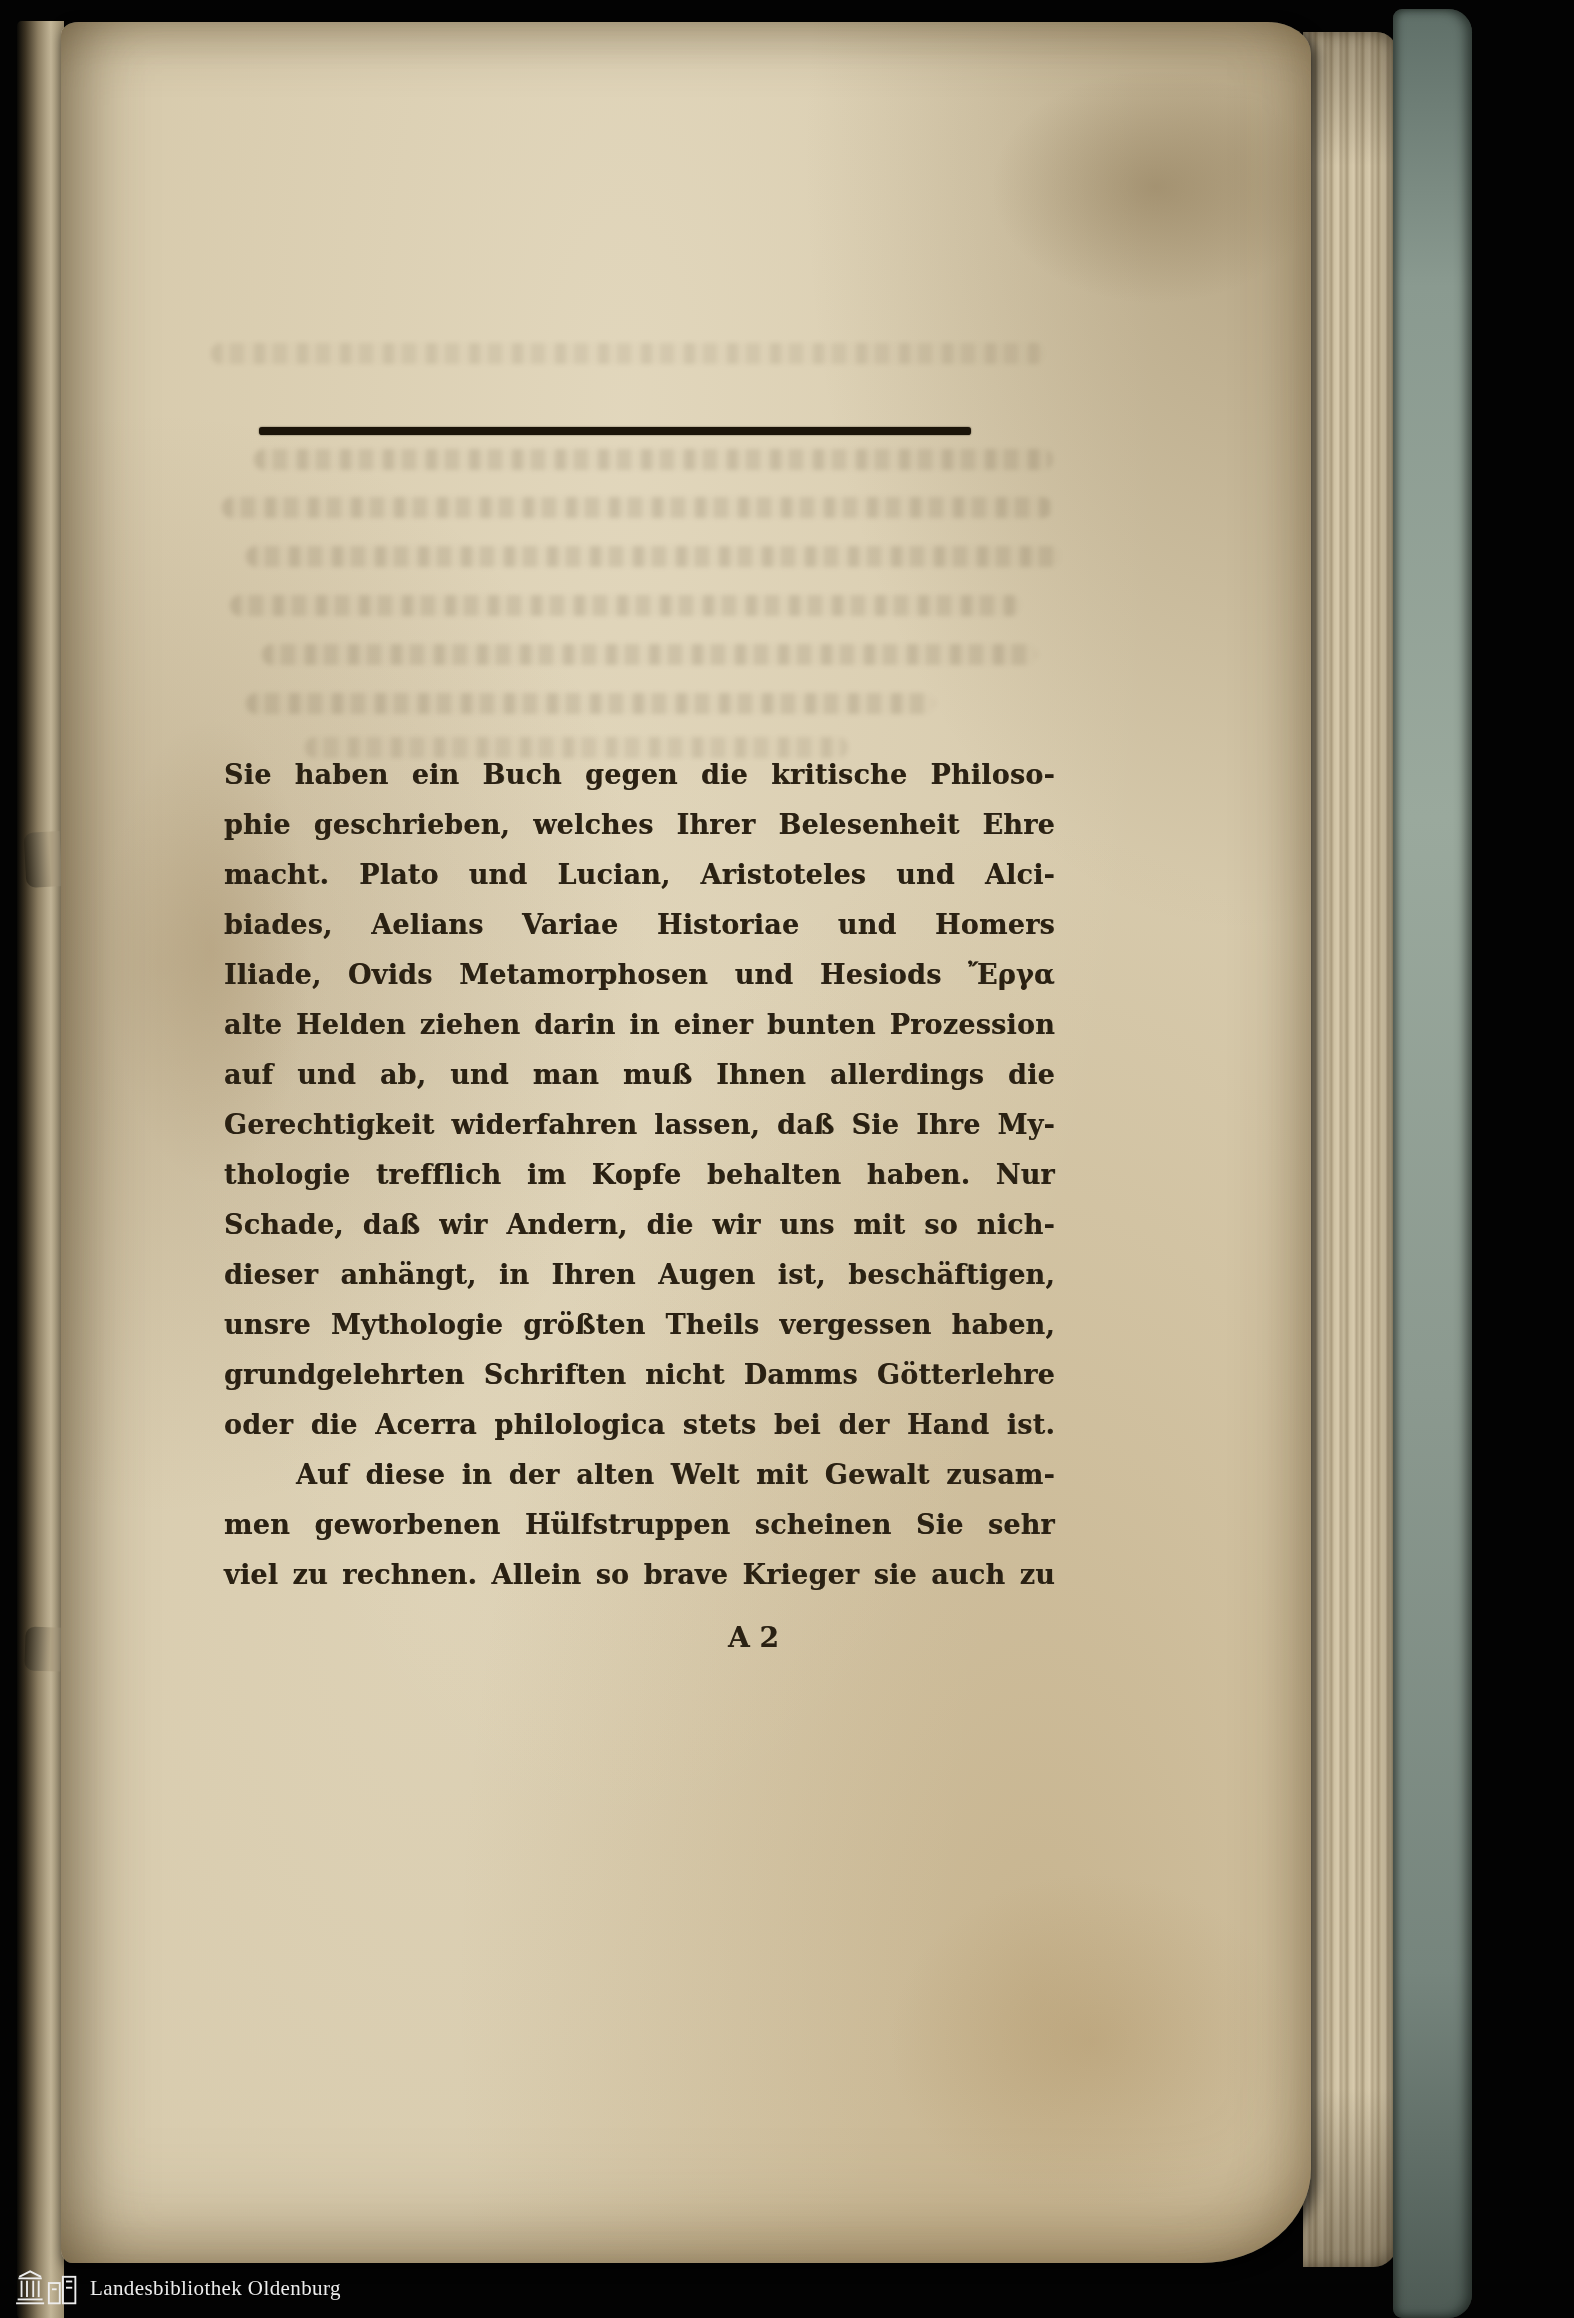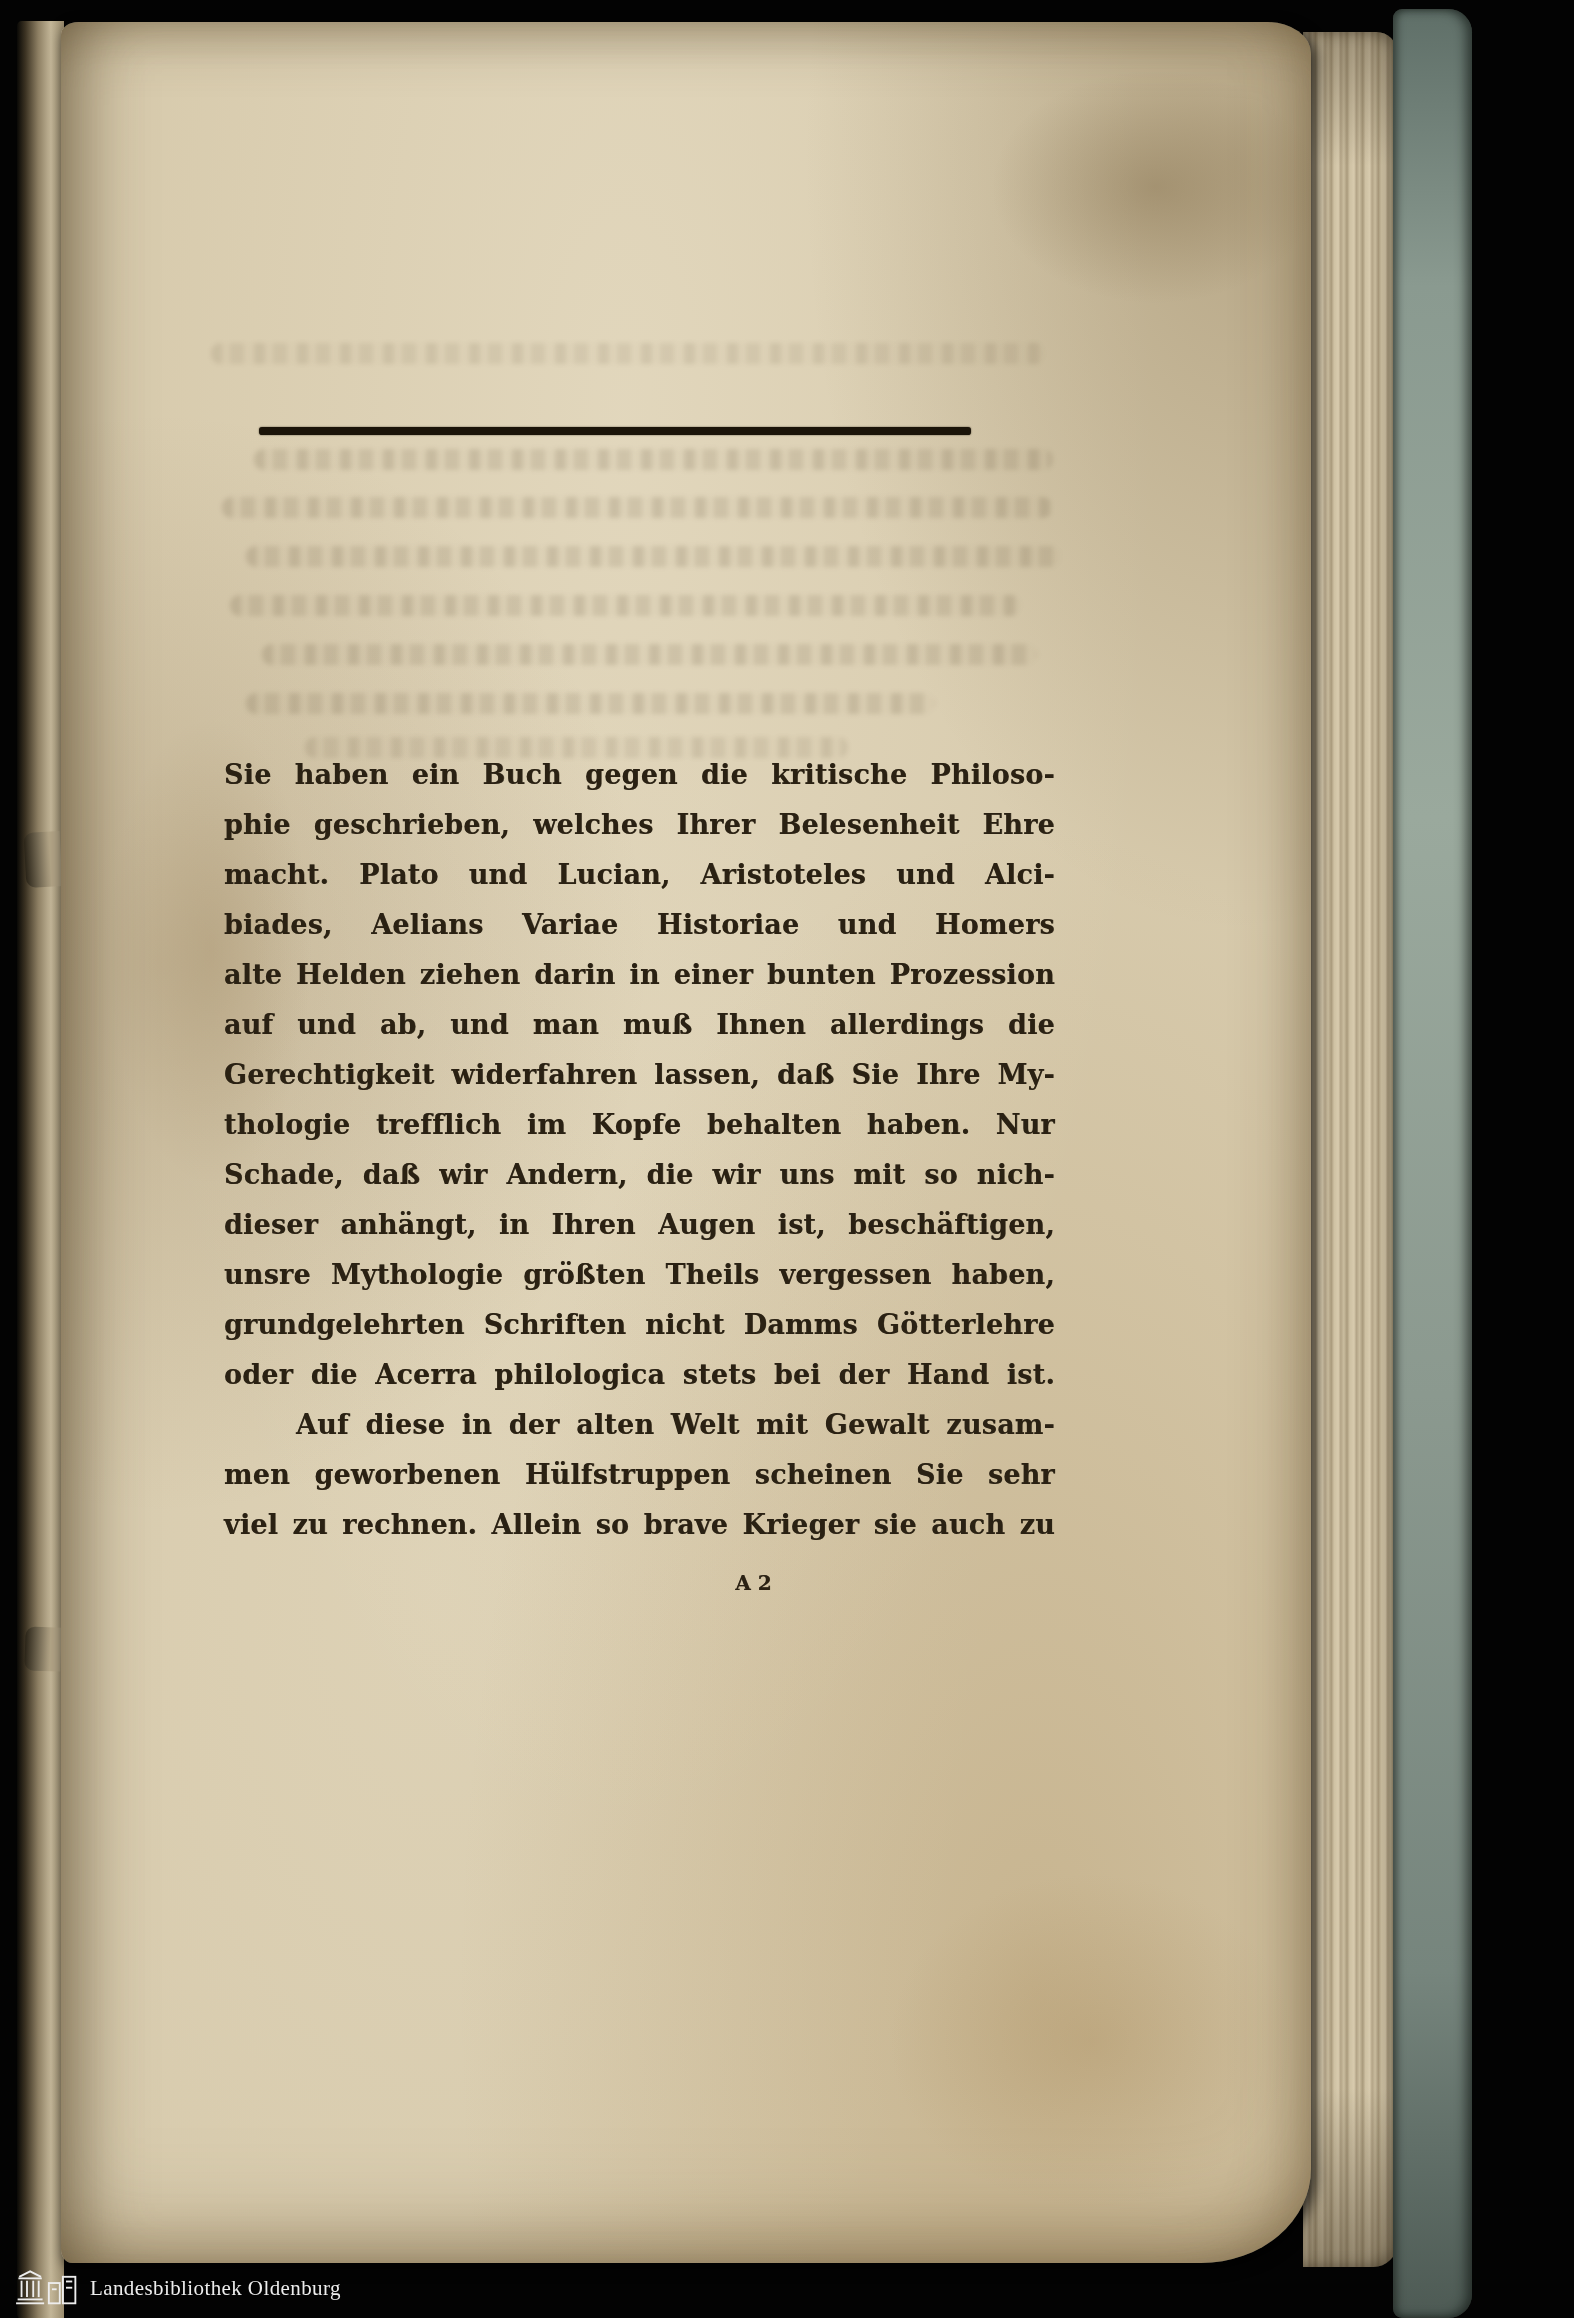--- a/index.html
+++ b/index.html
@@ -147,21 +147,21 @@
     text-align: justify;
     text-align-last: justify;
     white-space: normal;
     text-shadow: 0.3px 0.3px 0.5px rgba(42,33,19,0.55);
   }
   .line.indent { padding-left: 72px; }
   .signature {
     margin-top: 20.5px;
     font-family: "DejaVu Serif", serif;
     font-weight: 700;
-    font-size: 20px;
+    font-size: 28px;
     text-align: center;
     text-align-last: center;
     padding-left: 228px;
     color: #2a2113;
     text-shadow: 0.3px 0.3px 0.5px rgba(42,33,19,0.55);
   }
 
   
   .watermark {
     position: absolute;
@@ -209,20 +209,21 @@
       <div class="ghost-line g5"></div>
       <div class="ghost-line g6"></div>
       <div class="ghost-line g7"></div>
     </div>
 
     <div class="text-block">
       <p class="line">Sie haben ein Buch gegen die kritische Philoso-</p>
       <p class="line">phie geschrieben, welches Ihrer Belesenheit Ehre</p>
       <p class="line">macht.  Plato und Lucian, Aristoteles und Alci-</p>
       <p class="line">biades, Aelians Variae Historiae und Homers</p>
+      <p class="line">Iliade, Ovids Metamorphosen und Hesiods Ἔργα</p>
       <p class="line">alte Helden ziehen darin in einer bunten Prozession</p>
       <p class="line">auf und ab, und man muß Ihnen allerdings die</p>
       <p class="line">Gerechtigkeit widerfahren lassen, daß Sie Ihre My-</p>
       <p class="line">thologie trefflich im Kopfe behalten haben.   Nur</p>
       <p class="line">Schade, daß wir Andern, die wir uns mit so nich-</p>
       <p class="line">dieser anhängt, in Ihren Augen ist, beschäftigen,</p>
       <p class="line">unsre Mythologie größten Theils vergessen haben,</p>
       <p class="line">grundgelehrten Schriften nicht Damms Götterlehre</p>
       <p class="line">oder die Acerra philologica stets bei der Hand ist.</p>
       <p class="line indent">Auf diese in der alten Welt mit Gewalt zusam-</p>

